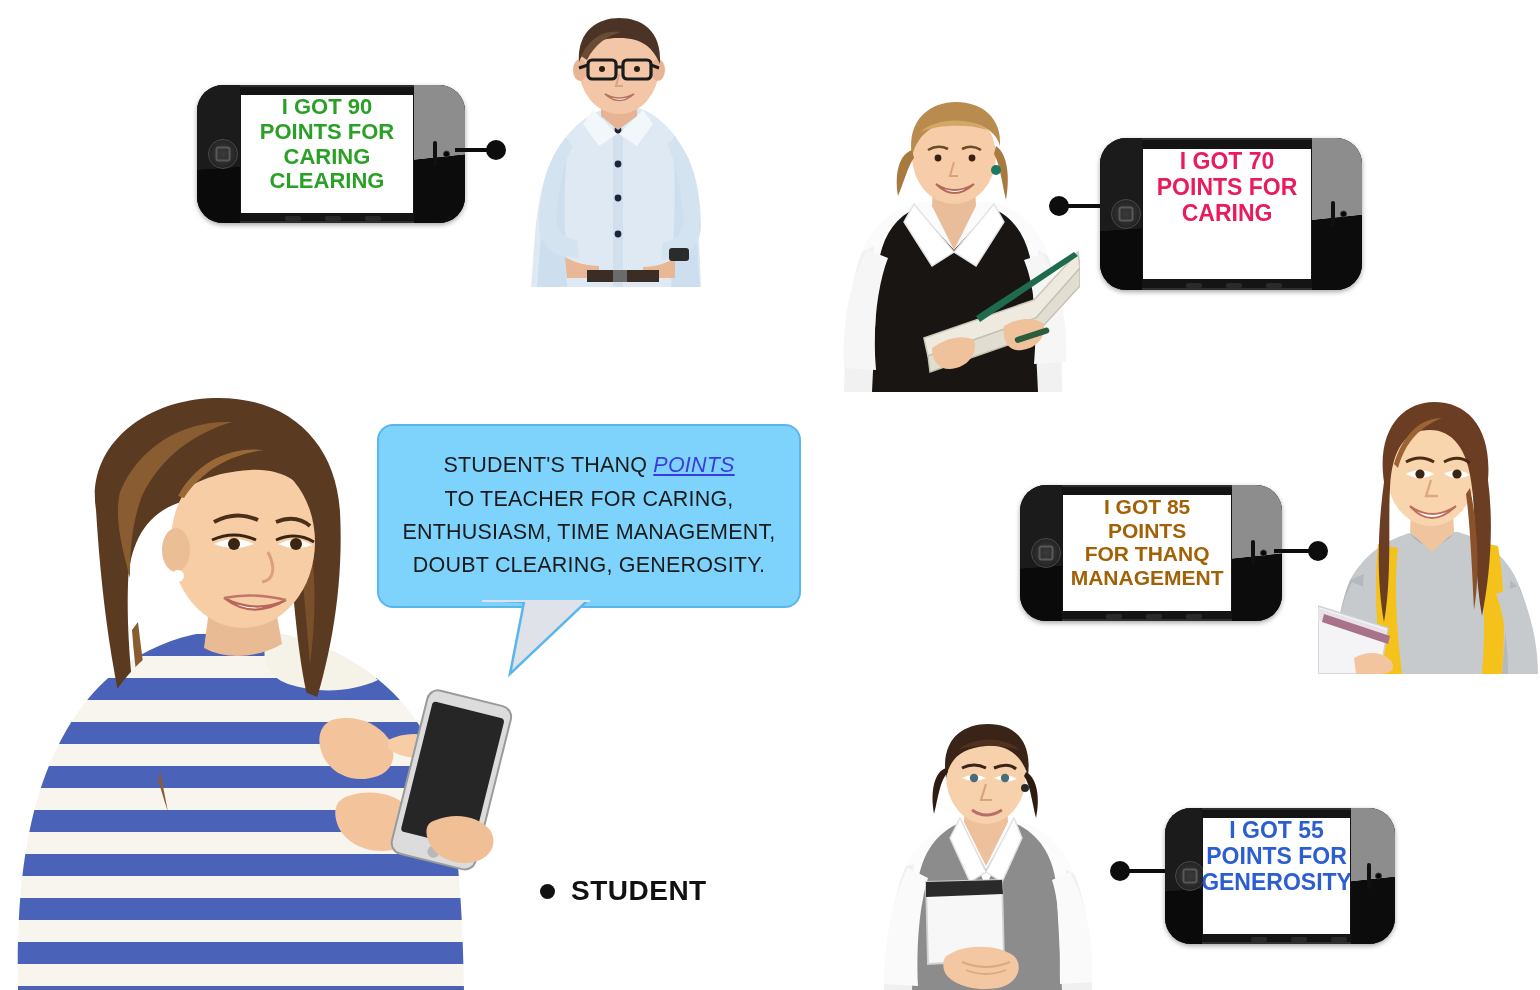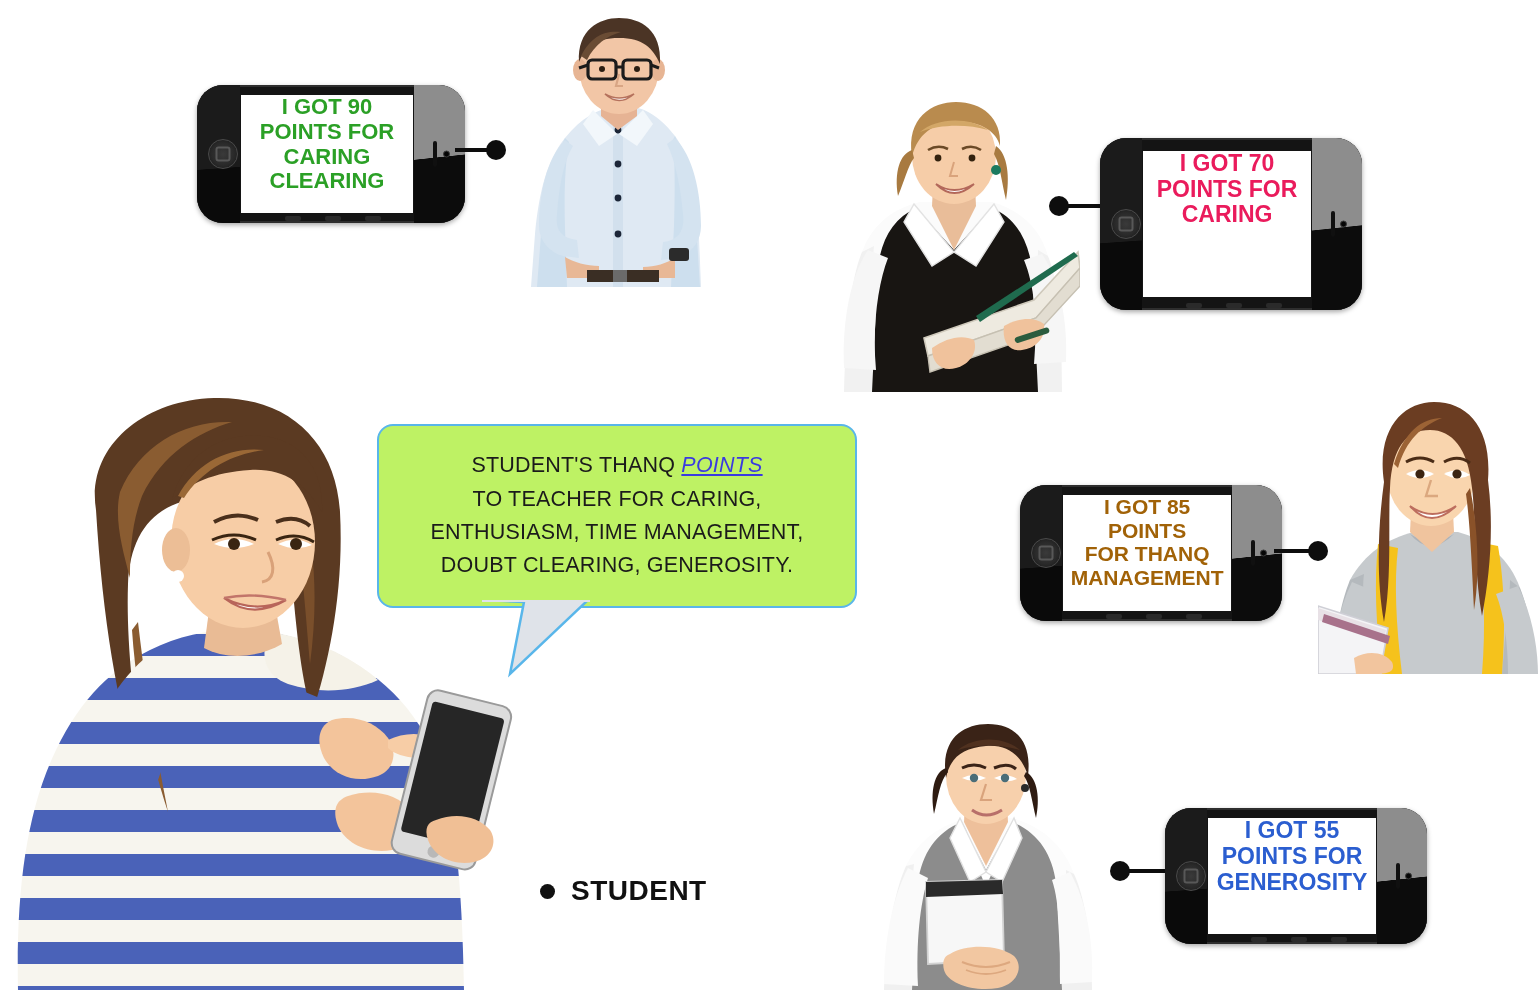--- a/index.html
+++ b/index.html
@@ -72,22 +72,22 @@
 
   
   .connector { position: absolute; height: 4px; background: #0d0d0d; }
   .conn-dot {
     position: absolute; width: 20px; height: 20px; border-radius: 50%;
     background: #0d0d0d;
   }
 
   
   #bubble {
-    position: absolute; left: 377px; top: 424px; width: 480px; height: 184px;
-    background: #bef264;
+    position: absolute; left: 377px; top: 424px; width: 424px; height: 184px;
+    background: #7dd3fc;
     border: 2.5px solid #59b6ea;
     border-radius: 16px;
     display: flex; align-items: center; justify-content: center;
   }
   #bubble-text {
     font-size: 21.5px; color: #1b1b1b; text-align: center; line-height: 1.55;
     letter-spacing: .2px; white-space: pre-line; padding: 0 14px;
   }
   #bubble-text .lnk {
     color: #3a3ae0; font-style: italic; text-decoration: underline;
@@ -240,21 +240,21 @@
                C114 272 104 264 104 248 Z" fill="#f0c29c"></path>
       <path d="M176 226 C190 218 206 216 216 224 C218 238 208 248 194 250
                C180 252 174 240 176 226 Z" fill="#f0c29c"></path>
 
       <rect x="186" y="238" width="36" height="6" rx="3" transform="rotate(-18 186 238)" fill="#2b5c3e"></rect>
     </svg>
   </div>
 
   <div class="connector" style="left:1062px; top:204px; width:46px;"></div>
   <div class="conn-dot" style="left:1049px; top:196px;"></div>
-  <div class="phone" style="left:1100px; top:138px; width:262px; height:172px;padding-left:24px;">
+  <div class="phone" style="left:1100px; top:138px; width:262px; height:152px;padding-left:24px;">
     <div class="phone-body">
       <div class="phone-glare-left"></div>
       <div class="phone-glare"></div>
       <div class="home-btn"></div>
       <div class="speaker"></div>
       <div class="cam"></div>
       <div class="screen" style="color:#ea1b5c; font-size:23px;">
         <div>
           <span>I GOT 70</span>
           <span>POINTS FOR</span>
@@ -476,21 +476,21 @@
 
       <path d="M88 232 C104 222 136 222 152 234 C162 244 156 262 136 266
                C112 270 86 262 82 248 C80 240 82 234 88 232 Z" fill="#f2c7a1"></path>
       <path d="M100 240 Q124 250 148 240" fill="none" stroke="#dda87f" stroke-width="2"></path>
       <path d="M104 248 Q124 256 144 248" fill="none" stroke="#dda87f" stroke-width="1.8"></path>
     </svg>
   </div>
 
   <div class="connector" style="left:1125px; top:869px; width:48px;"></div>
   <div class="conn-dot" style="left:1110px; top:861px;"></div>
-  <div class="phone" style="left:1165px; top:808px; width:262px; height:136px;">
+  <div class="phone" style="left:1165px; top:808px; width:230px; height:136px;">
     <div class="phone-body">
       <div class="phone-glare-left"></div>
       <div class="phone-glare"></div>
       <div class="home-btn"></div>
       <div class="speaker"></div>
       <div class="cam"></div>
       <div class="screen" style="color:#2b5ed0; font-size:23px;">
         <div>
           <span>I GOT 55</span>
           <span>POINTS FOR</span>

